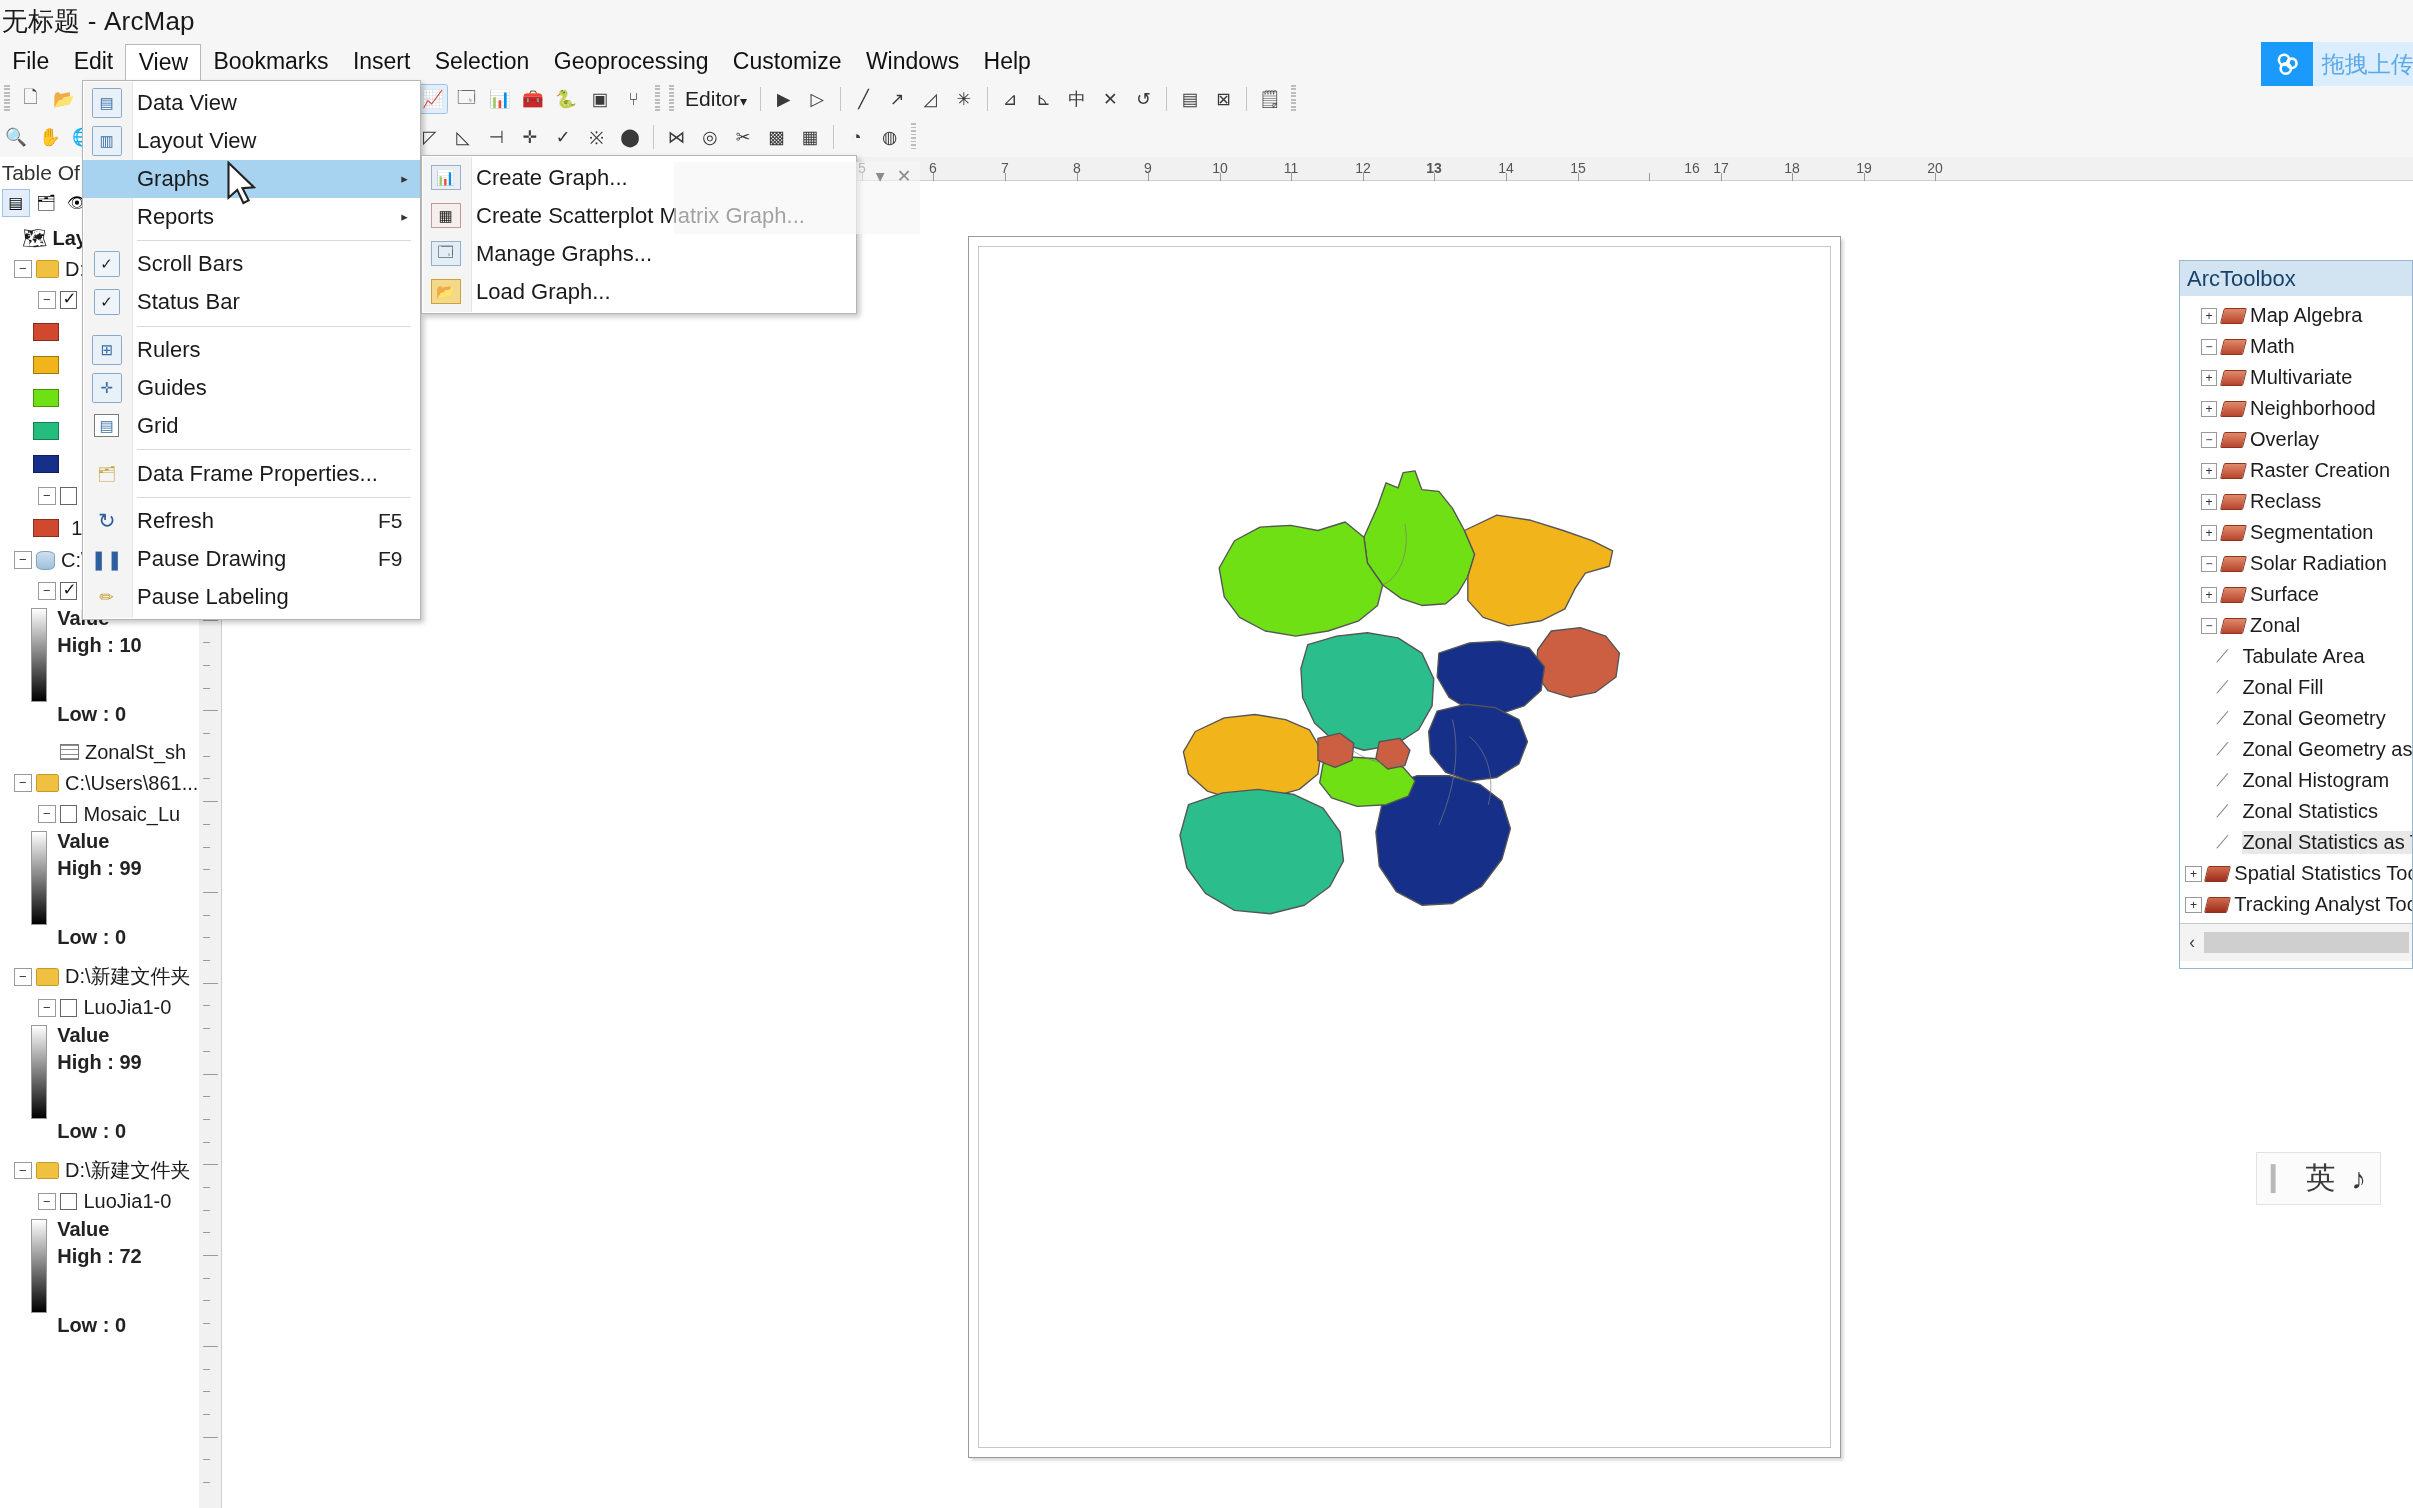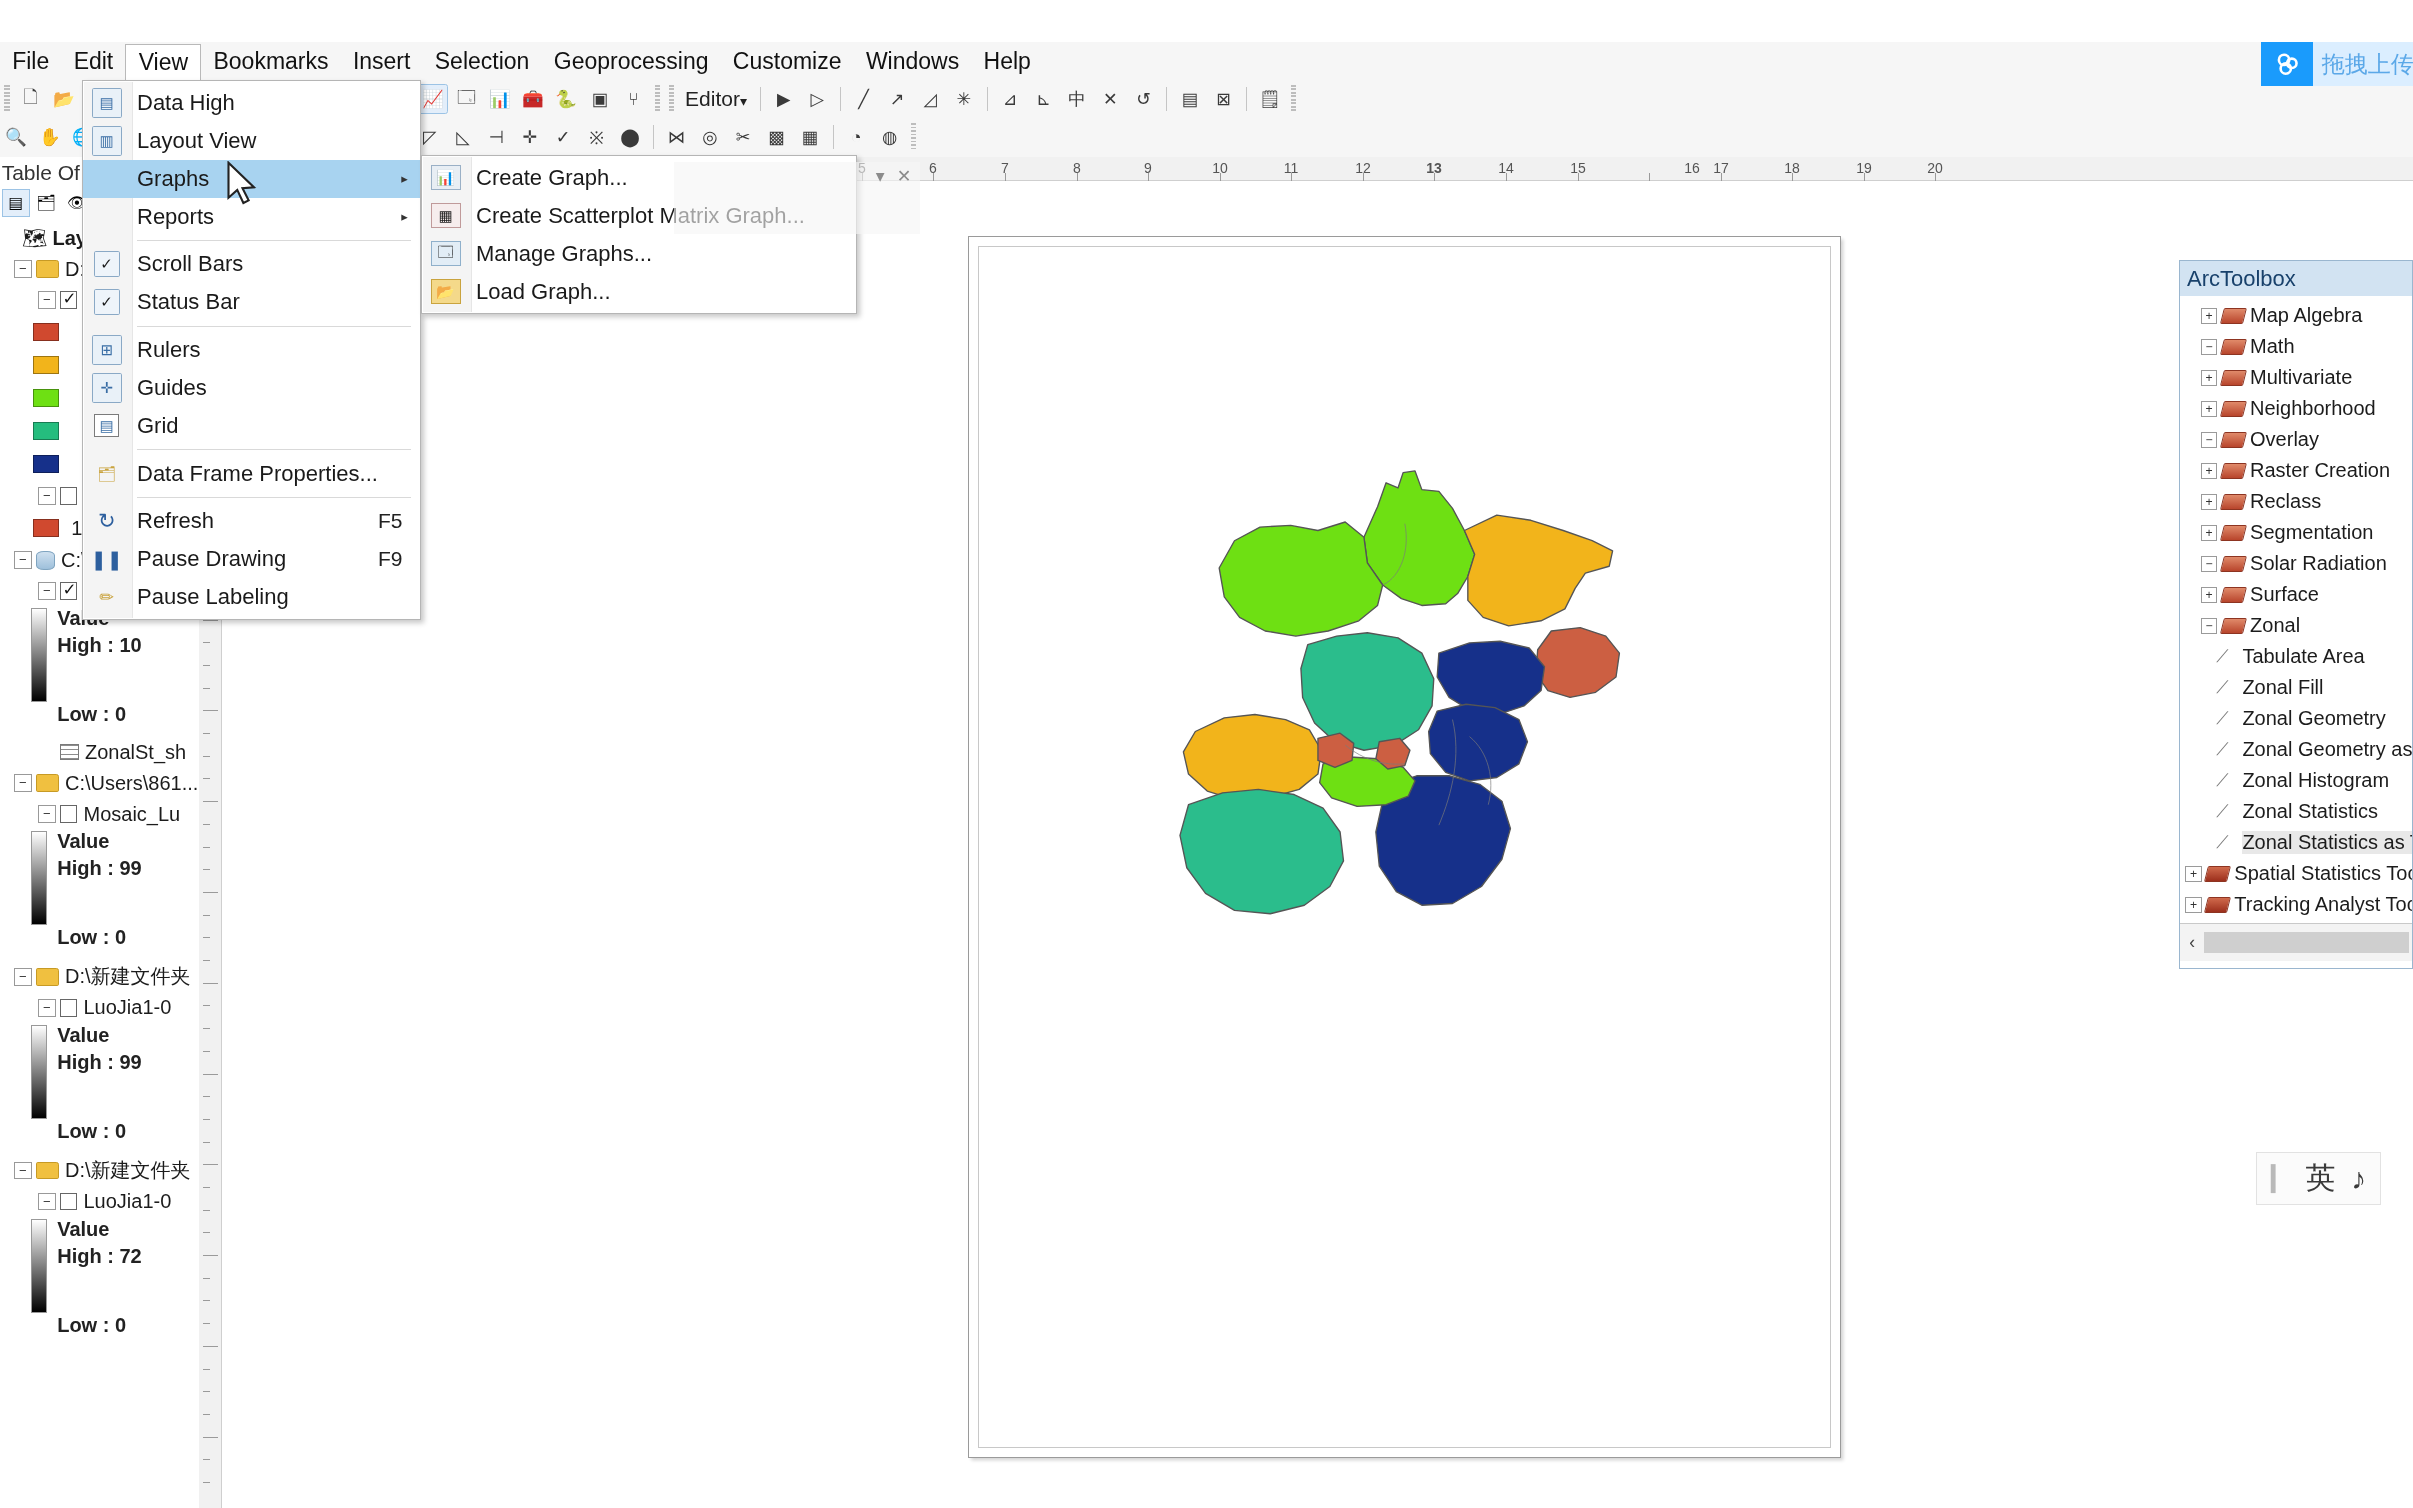--- a/index.html
+++ b/index.html
@@ -285,20 +285,23 @@
   }
 
   
   .cursor { position: absolute; left: 225px; top: 161px; z-index: 120; }
 </style>
 </head>
 <body>
 
 <div id="app">
 
+  <div class="titlebar">
+    <div class="title-text">无标题 - ArcMap</div>
+  </div>
 
   <div class="menubar">
     <div class="menu-item">File</div>
     <div class="menu-item">Edit</div>
     <div class="menu-item active">View</div>
     <div class="menu-item">Bookmarks</div>
     <div class="menu-item">Insert</div>
     <div class="menu-item">Selection</div>
     <div class="menu-item">Geoprocessing</div>
     <div class="menu-item">Customize</div>
@@ -802,21 +805,21 @@
     <span class="bar">▎</span>
     <span>英</span>
     <span>♪</span>
   </div>
 
   <div class="dropdown">
     <div class="dd-gutter"></div>
 
     <div class="dd-item">
       <span class="dd-ico box">▤</span>
-      <span>Data High</span>
+      <span>Data View</span>
     </div>
 
     <div class="dd-item">
       <span class="dd-ico box">▥</span>
       <span>Layout View</span>
     </div>
 
     <div class="dd-item hl">
       <span>Graphs</span>
       <span class="dd-arrow">▸</span>

